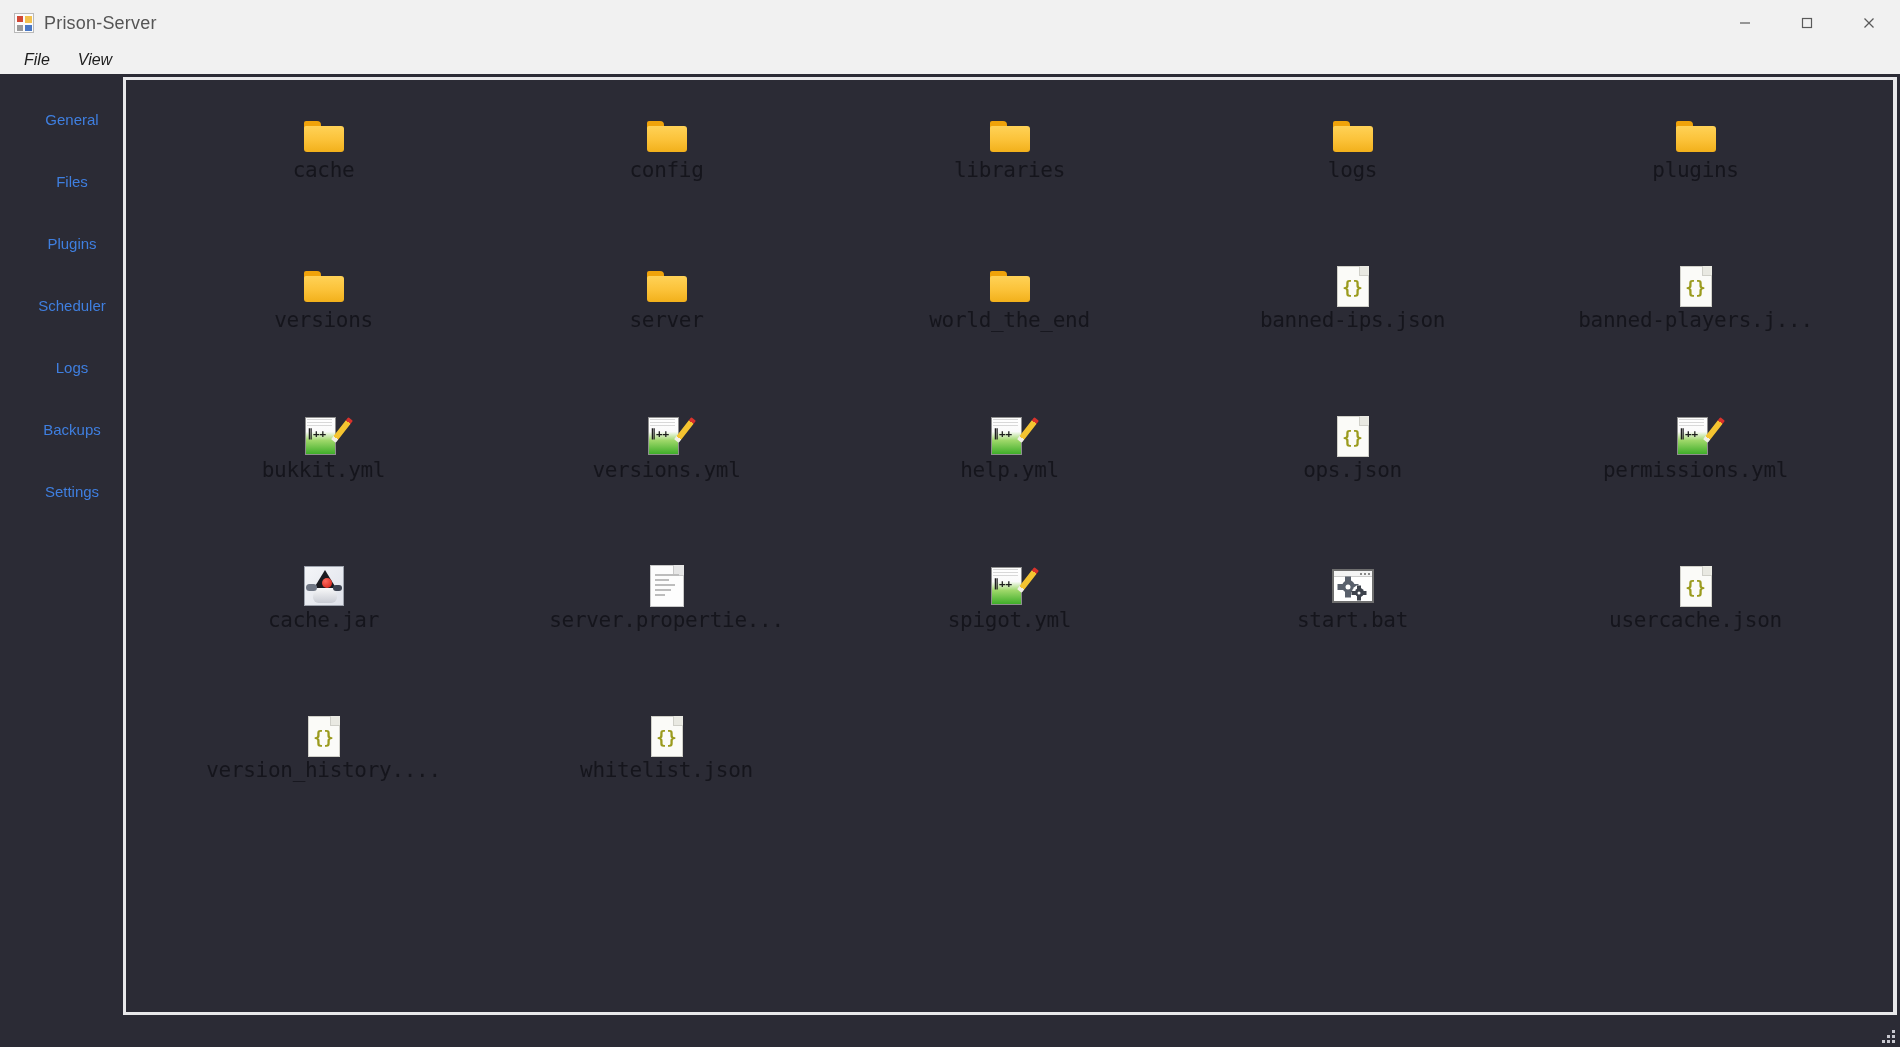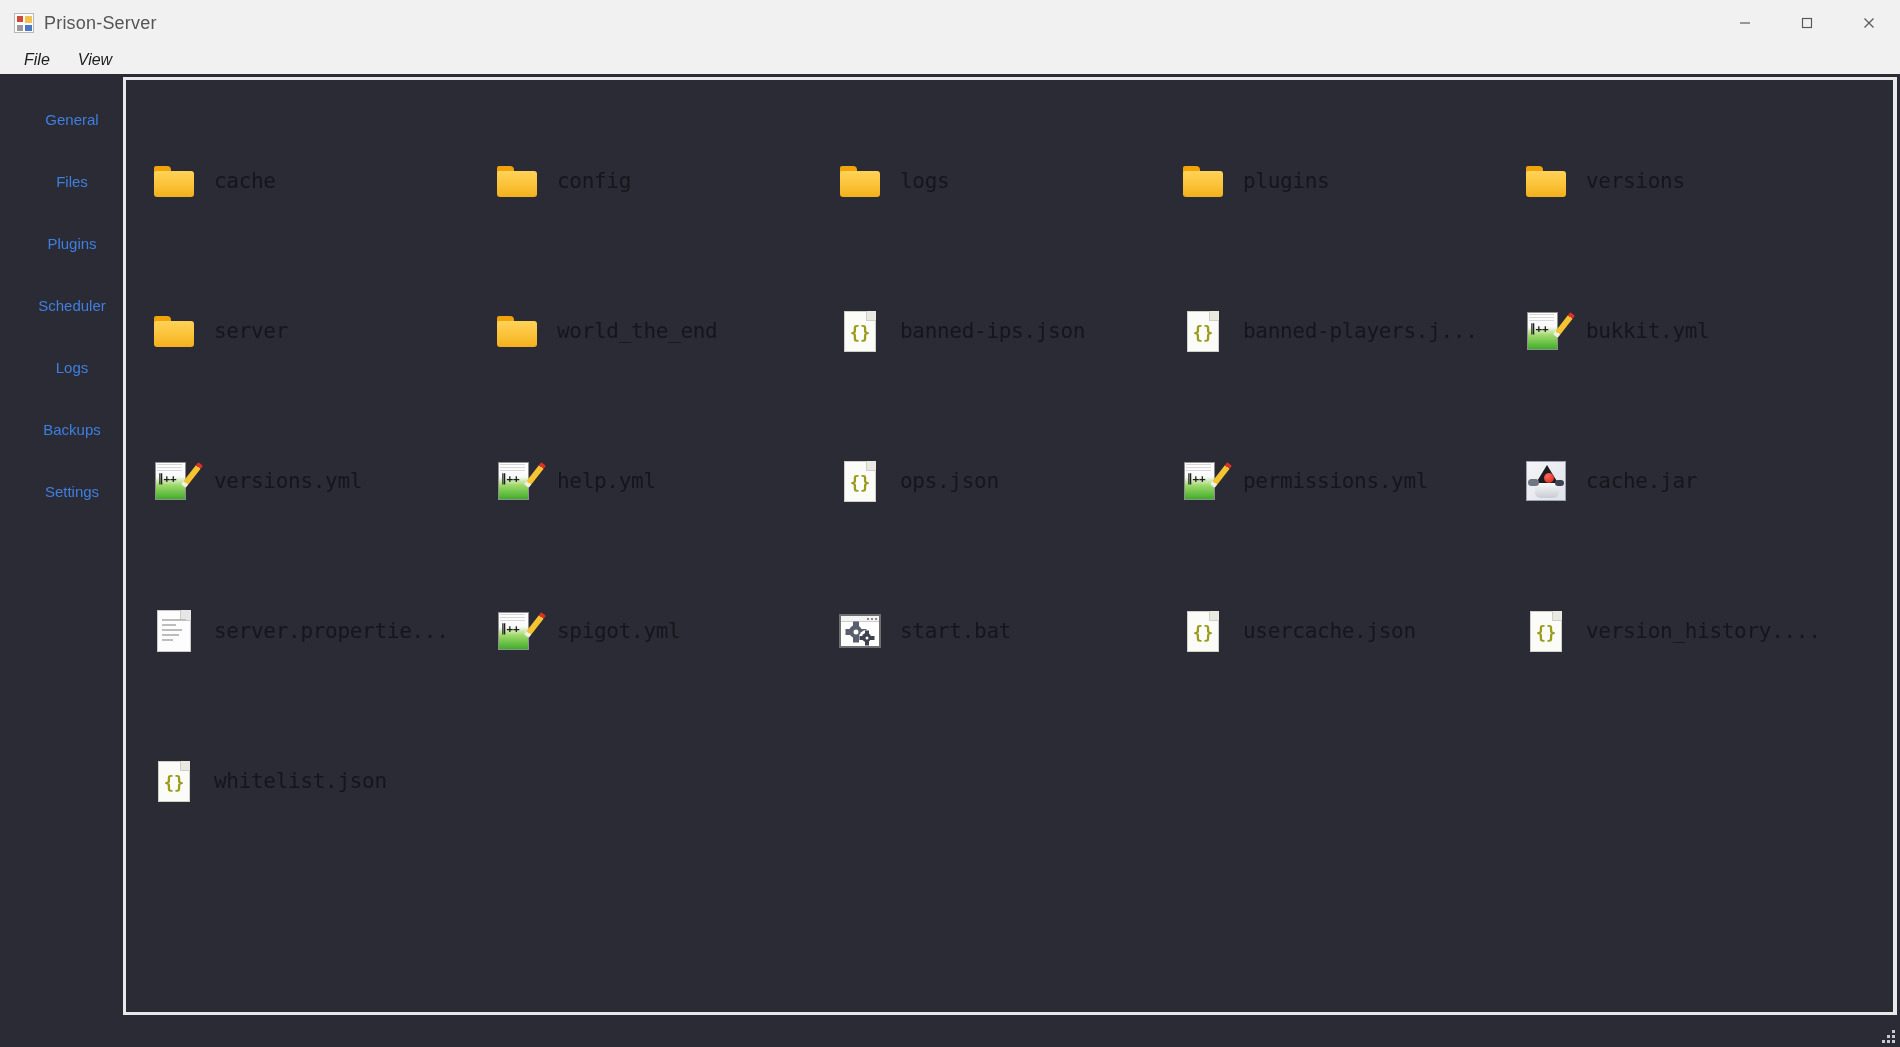--- a/index.html
+++ b/index.html
@@ -96,24 +96,23 @@
     overflow: hidden;
   }
   .file-grid {
     display: grid;
     grid-template-columns: repeat(5, 1fr);
     grid-auto-rows: 150px;
     padding: 18px 26px 0 26px;
     align-content: start;
   }
   .file-cell {
-    display: flex; flex-direction: row;
+    display: flex; flex-direction: column;
     align-items: center; justify-content: flex-start;
     padding-top: 16px;
-    gap: 18px;
   }
   .file-icon {
     width: 44px; height: 44px;
     display: flex; align-items: center; justify-content: center;
     position: relative;
   }
   .file-label {
     font-family: "DejaVu Sans Mono", "Liberation Mono", monospace;
     font-size: 21px;
     color: #15151c;
@@ -350,20 +349,29 @@
               </div>
               <div class="file-label">config</div>
             </div>
             <div class="file-cell">
               <div class="file-icon">
                 <div class="ico-folder">
                   <div class="tab"></div>
                   <div class="body"></div>
                 </div>
               </div>
+              <div class="file-label">libraries</div>
+            </div>
+            <div class="file-cell">
+              <div class="file-icon">
+                <div class="ico-folder">
+                  <div class="tab"></div>
+                  <div class="body"></div>
+                </div>
+              </div>
               <div class="file-label">logs</div>
             </div>
             <div class="file-cell">
               <div class="file-icon">
                 <div class="ico-folder">
                   <div class="tab"></div>
                   <div class="body"></div>
                 </div>
               </div>
               <div class="file-label">plugins</div>

